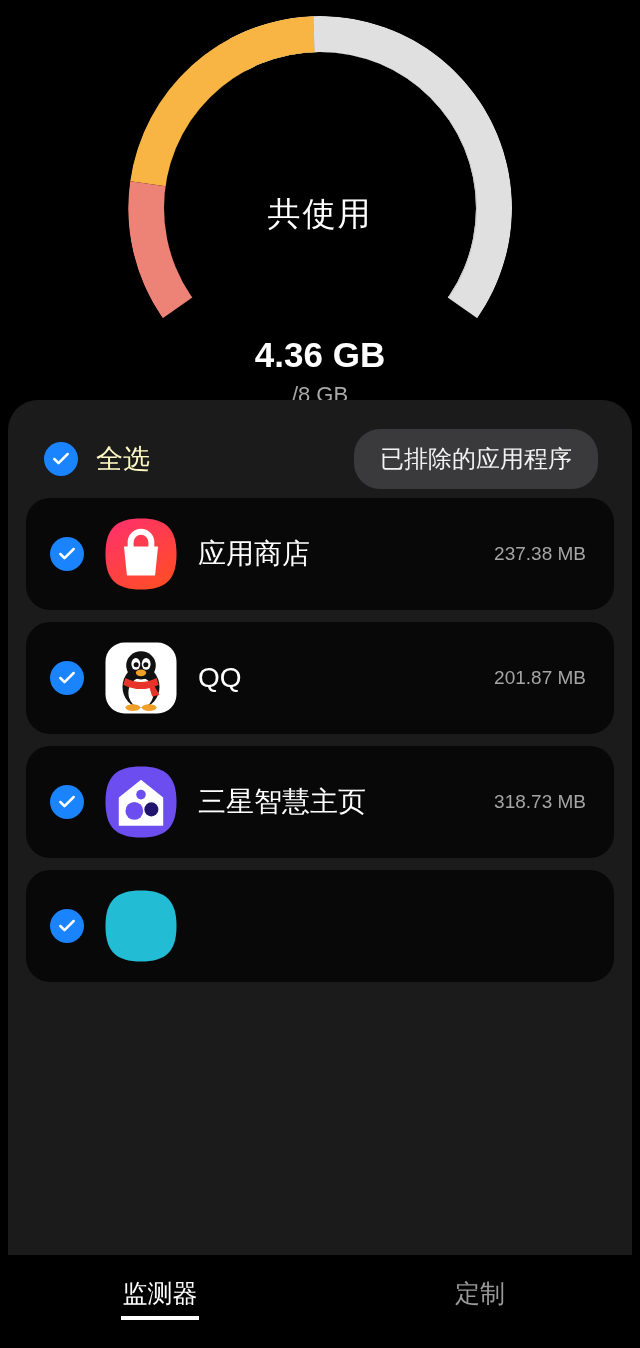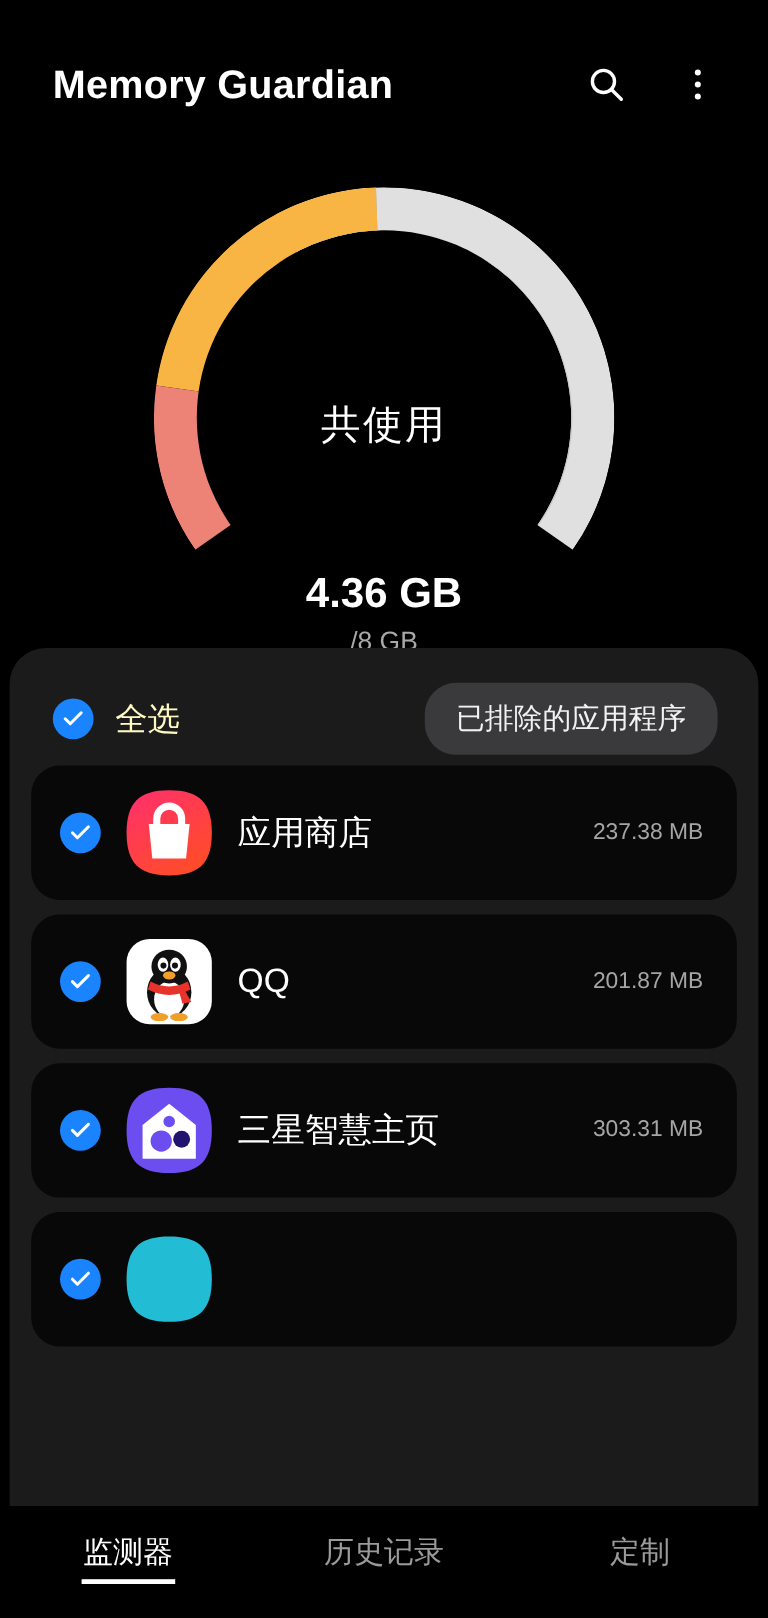--- a/index.html
+++ b/index.html
@@ -173,38 +173,20 @@
     background: #ffffff;
   }
   .tab-underline { display: none; }
   .tab.active .tab-underline { display: block; }
 </style>
 </head>
 <body>
 
 <div id="app">
 
-  <div class="header">
-    <div class="app-title">Memory Guardian</div>
-    <div class="header-actions">
-      <div class="icon-btn">
-        <svg width="34" height="34" viewBox="0 0 24 24" fill="none" stroke="#ffffff" stroke-width="2">
-          <circle cx="10.5" cy="10.5" r="6.5"></circle>
-          <line x1="15.5" y1="15.5" x2="21" y2="21" stroke-linecap="round"></line>
-        </svg>
-      </div>
-      <div class="icon-btn">
-        <div class="dots">
-          <span></span>
-            <span></span>
-            <span></span>
-        </div>
-      </div>
-    </div>
-  </div>
 
   <div class="gauge-wrap">
     <svg class="gauge-svg" width="416" height="400" viewBox="0 0 416 400">
       <defs>
         <clipPath id="ringclip">
           <path d="M 208 208 m -192 0 a 192 192 0 1 1 384 0 a 192 192 0 1 1 -384 0 Z
                    M 208 208 m -156 0 a 156 156 0 1 0 312 0 a 156 156 0 1 0 -312 0 Z" fill-rule="evenodd"></path>
         </clipPath>
       </defs>
       <g clip-path="url(#ringclip)">
@@ -293,21 +275,21 @@
           </svg>
       </div>
       <svg class="app-icon" viewBox="0 0 100 100">
         <path d="M50 2 C84 2 98 16 98 50 C98 84 84 98 50 98 C16 98 2 84 2 50 C2 16 16 2 50 2 Z" fill="#6c4df0"></path>
         <path d="M50 20 L80 44 V82 H20 V44 Z" fill="#ffffff"></path>
         <circle cx="50" cy="40" r="6.5" fill="#6c4df0"></circle>
         <circle cx="41" cy="62" r="12" fill="#6c4df0"></circle>
         <circle cx="64" cy="60" r="9.5" fill="#21146e"></circle>
       </svg>
       <div class="app-name">三星智慧主页</div>
-      <div class="app-size">303.31 MB</div>
+      <div class="app-size">318.73 MB</div>
     </div>
 
     <div class="app-row">
       <div class="check">
         <svg width="20" height="20" viewBox="0 0 24 24" fill="none" stroke="#ffffff" stroke-width="3" stroke-linecap="round" stroke-linejoin="round">
             <polyline points="4,12 9,17 20,6"></polyline>
           </svg>
       </div>
       <svg class="app-icon" viewBox="0 0 100 100">
         <path d="M50 2 C84 2 98 16 98 50 C98 84 84 98 50 98 C16 98 2 84 2 50 C2 16 16 2 50 2 Z" fill="#22bcd4"></path>
@@ -317,22 +299,18 @@
     </div>
 
   </div>
 
   <div class="tabbar">
     <div class="tab active">
       <span>监测器</span>
       <div class="tab-underline"></div>
     </div>
     <div class="tab">
-      <span>历史记录</span>
-      
-    </div>
-    <div class="tab">
       <span>定制</span>
       
     </div>
   </div>
 
 </div>
 
 </body></html>

